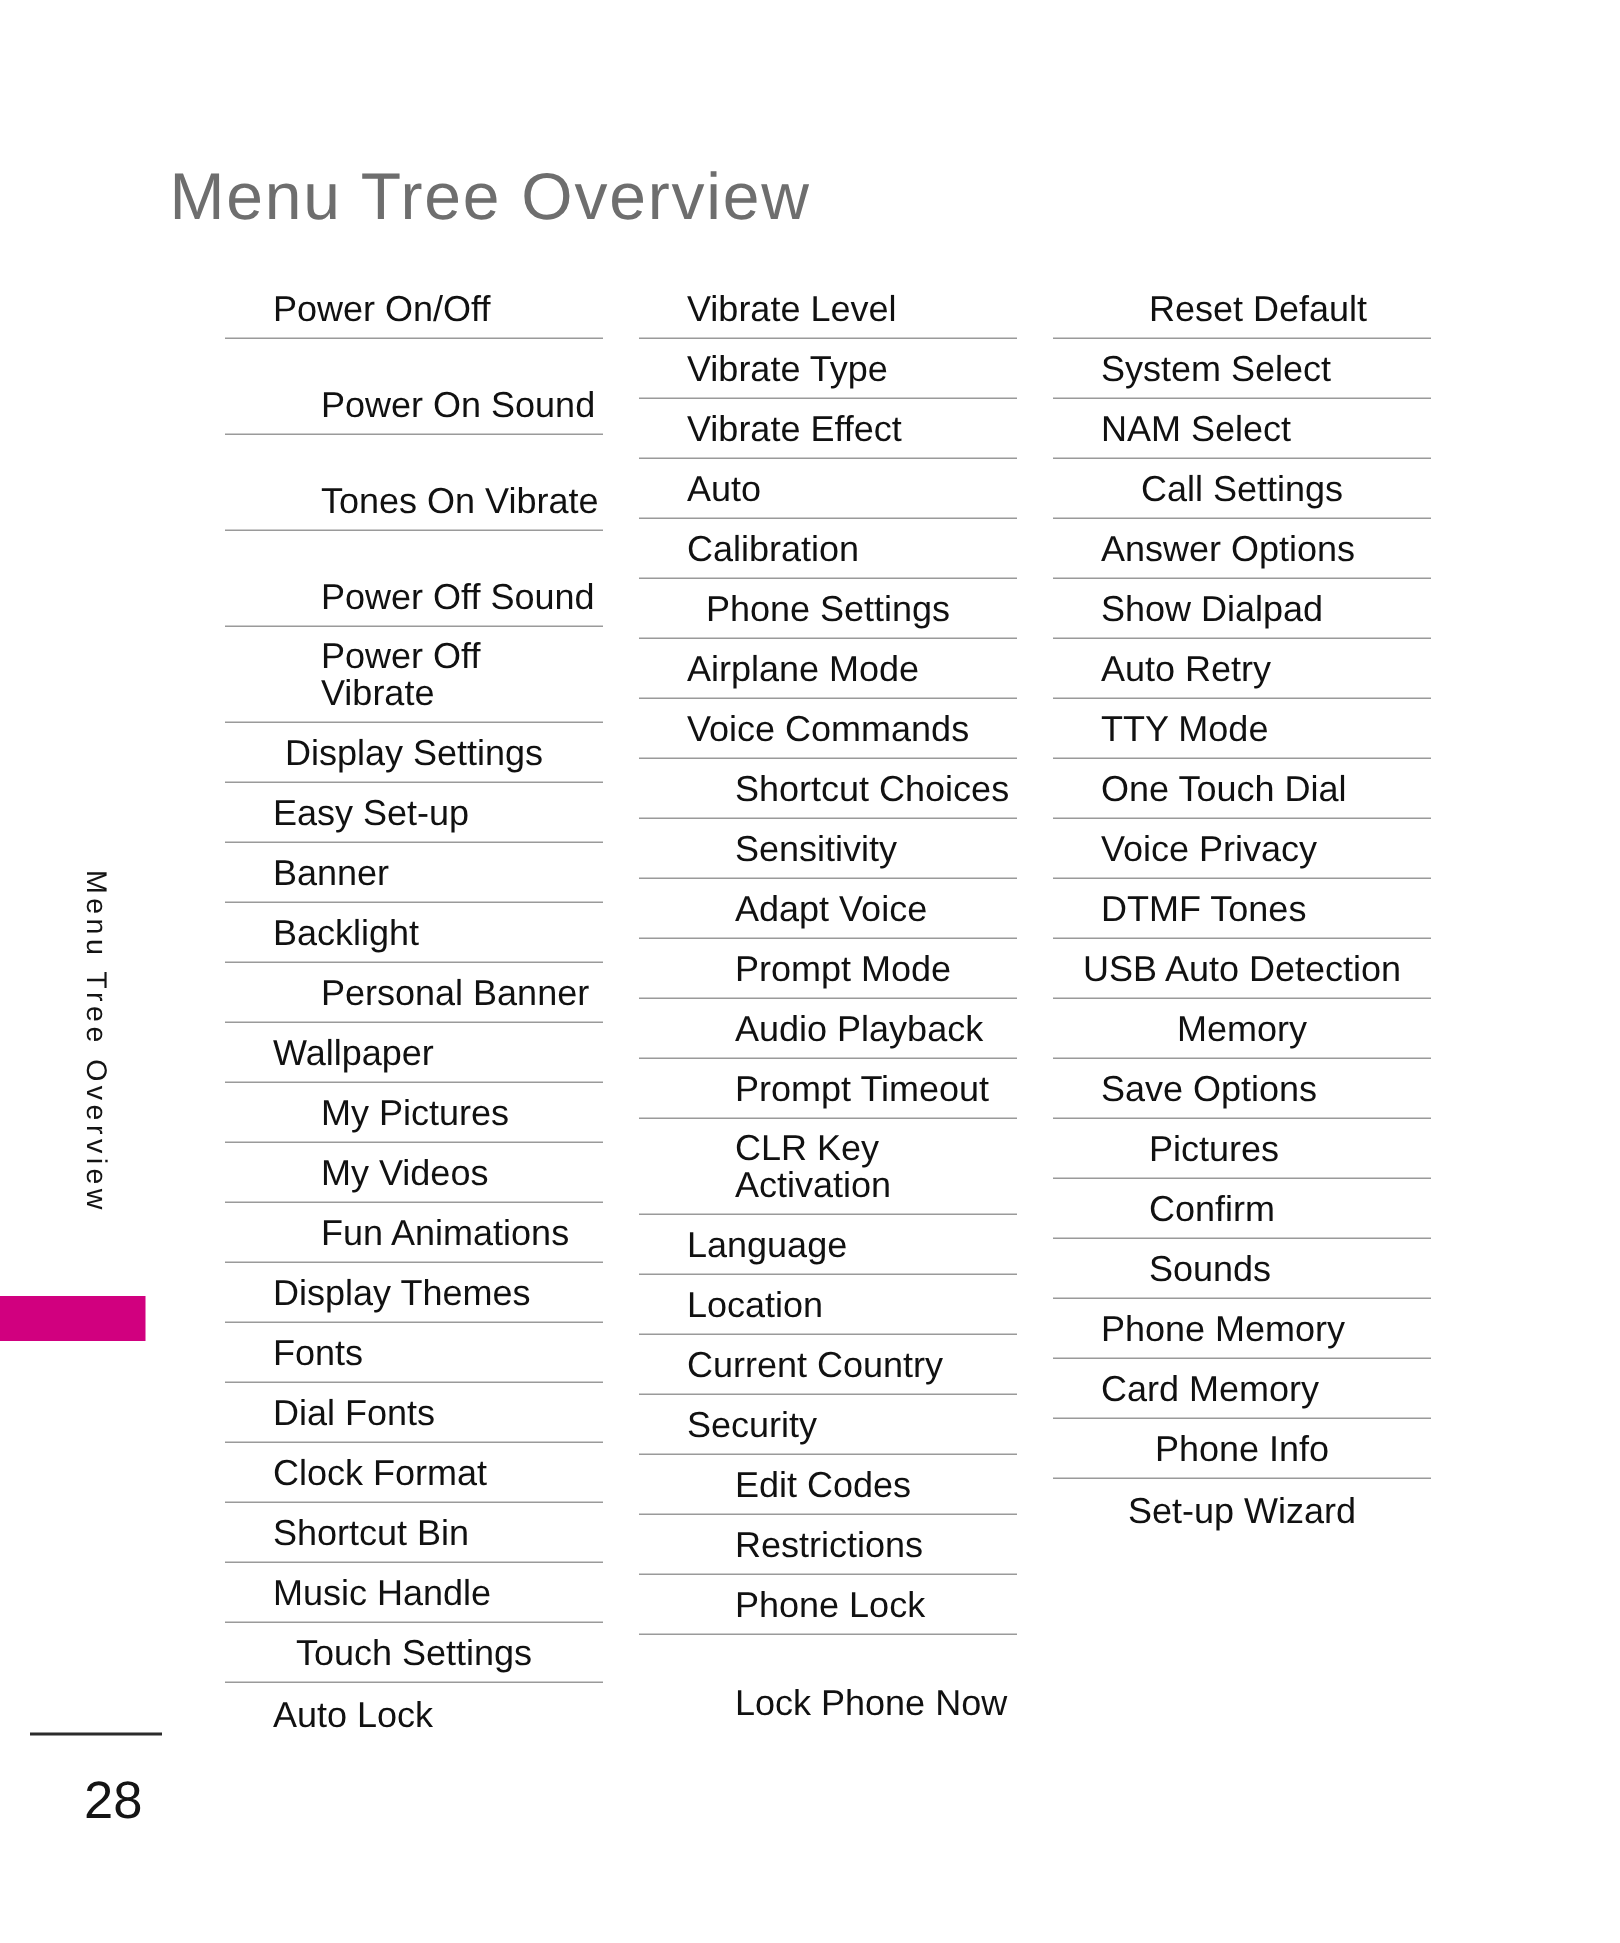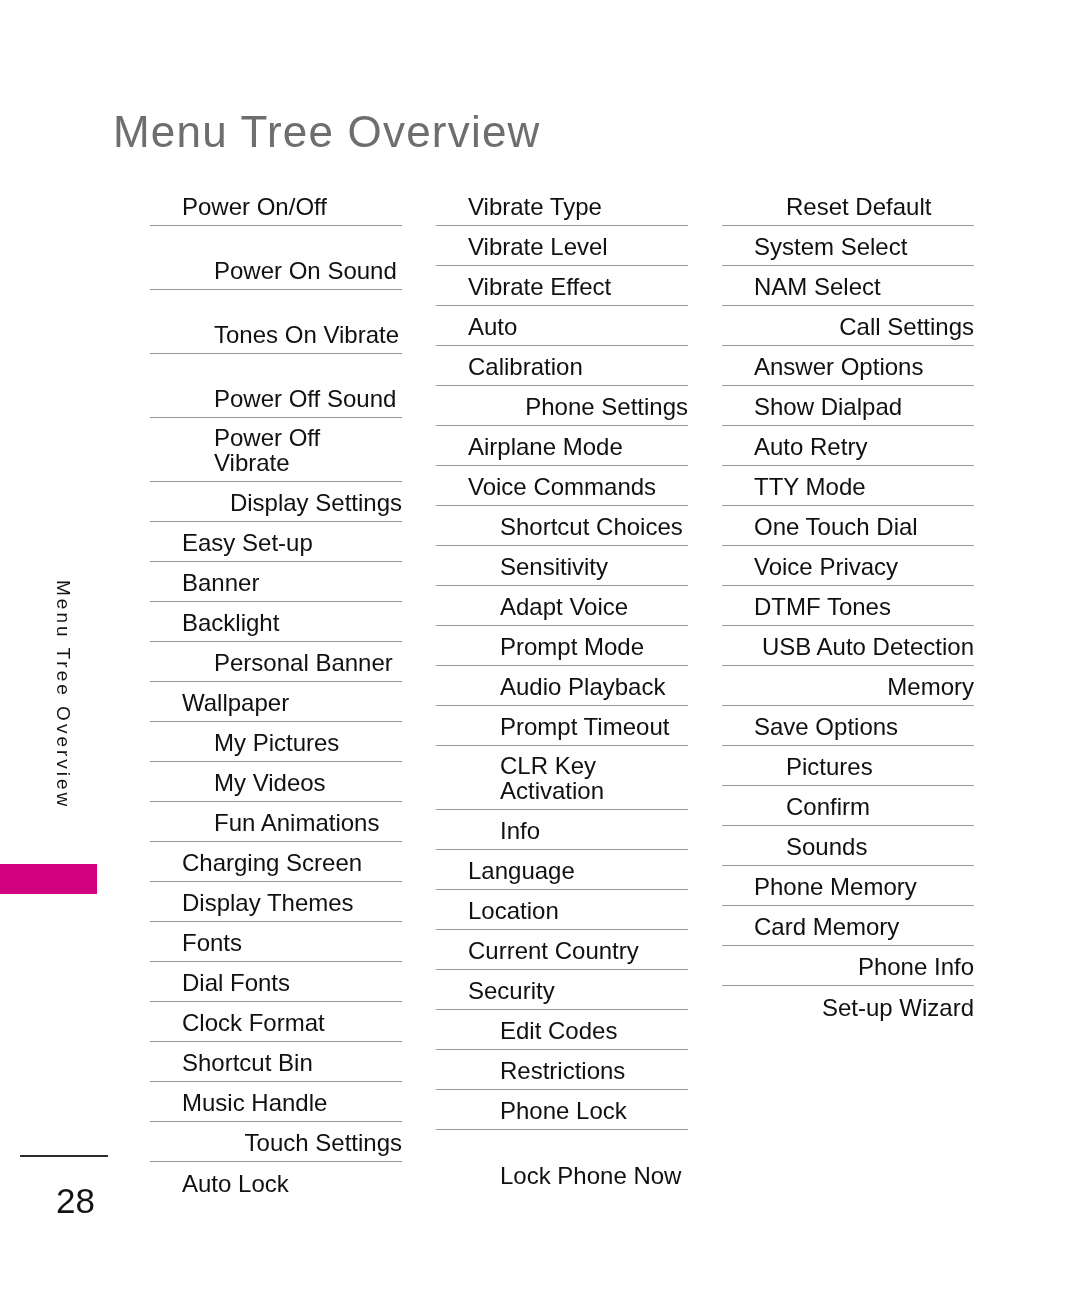--- a/index.html
+++ b/index.html
@@ -75,21 +75,21 @@
   }
 
   
   #columns {
     position: absolute;
     left: 150px;
     top: 186px;
     width: 845px;
     display: flex;
     flex-direction: row;
-    gap: 34px;
+    gap: 24px;
   }
   .tree-column {
     width: 252px;
     flex: 0 0 252px;
   }
   .tree-item {
     border-bottom: 1.6px solid #9a9a9a;
     font-size: 24px;
     line-height: 1.04;
     color: #111111;
@@ -101,21 +101,21 @@
     align-items: flex-end;
   }
   .tree-item.last-in-col {
     border-bottom: none;
   }
   .tree-item .label {
     display: block;
     width: 100%;
   }
   
-  .lvl0 .label { padding-left: 0px;  text-align: right; }
+  .lvl0 .label { padding-left: 0px;  text-align: center; }
   .lvl1 .label { padding-left: 32px; text-align: left; }
   .lvl2 .label { padding-left: 64px; text-align: left; }
 
   
   .tree-item.two-line { min-height: 64px; }
 </style>
 </head>
 <body>
 
 <div id="sidebar">
@@ -163,23 +163,20 @@
       <div class="tree-item lvl2">
         <span class="label">My Pictures</span>
       </div>
       <div class="tree-item lvl2">
         <span class="label">My Videos</span>
       </div>
       <div class="tree-item lvl2">
         <span class="label">Fun Animations</span>
       </div>
       <div class="tree-item lvl1">
-        <span class="label">Charging Screen</span>
-      </div>
-      <div class="tree-item lvl1">
         <span class="label">Display Themes</span>
       </div>
       <div class="tree-item lvl1">
         <span class="label">Fonts</span>
       </div>
       <div class="tree-item lvl1">
         <span class="label">Dial Fonts</span>
       </div>
       <div class="tree-item lvl1">
         <span class="label">Clock Format</span>
@@ -192,26 +189,26 @@
       </div>
       <div class="tree-item lvl0">
         <span class="label">Touch Settings</span>
       </div>
       <div class="tree-item lvl1 last-in-col">
         <span class="label">Auto Lock</span>
       </div>
     </div>
     <div class="tree-column">
       <div class="tree-item lvl1">
+        <span class="label">Vibrate Level</span>
+      </div>
+      <div class="tree-item lvl1">
         <span class="label">Vibrate Type</span>
       </div>
       <div class="tree-item lvl1">
-        <span class="label">Vibrate Level</span>
-      </div>
-      <div class="tree-item lvl1">
         <span class="label">Vibrate Effect</span>
       </div>
       <div class="tree-item lvl1">
         <span class="label">Auto</span>
       </div>
       <div class="tree-item lvl1">
         <span class="label">Calibration</span>
       </div>
       <div class="tree-item lvl0">
         <span class="label">Phone Settings</span>
@@ -235,23 +232,20 @@
         <span class="label">Prompt Mode</span>
       </div>
       <div class="tree-item lvl2">
         <span class="label">Audio Playback</span>
       </div>
       <div class="tree-item lvl2">
         <span class="label">Prompt Timeout</span>
       </div>
       <div class="tree-item lvl2 two-line">
         <span class="label">CLR Key Activation</span>
-      </div>
-      <div class="tree-item lvl2">
-        <span class="label">Info</span>
       </div>
       <div class="tree-item lvl1">
         <span class="label">Language</span>
       </div>
       <div class="tree-item lvl1">
         <span class="label">Location</span>
       </div>
       <div class="tree-item lvl1">
         <span class="label">Current Country</span>
       </div>

